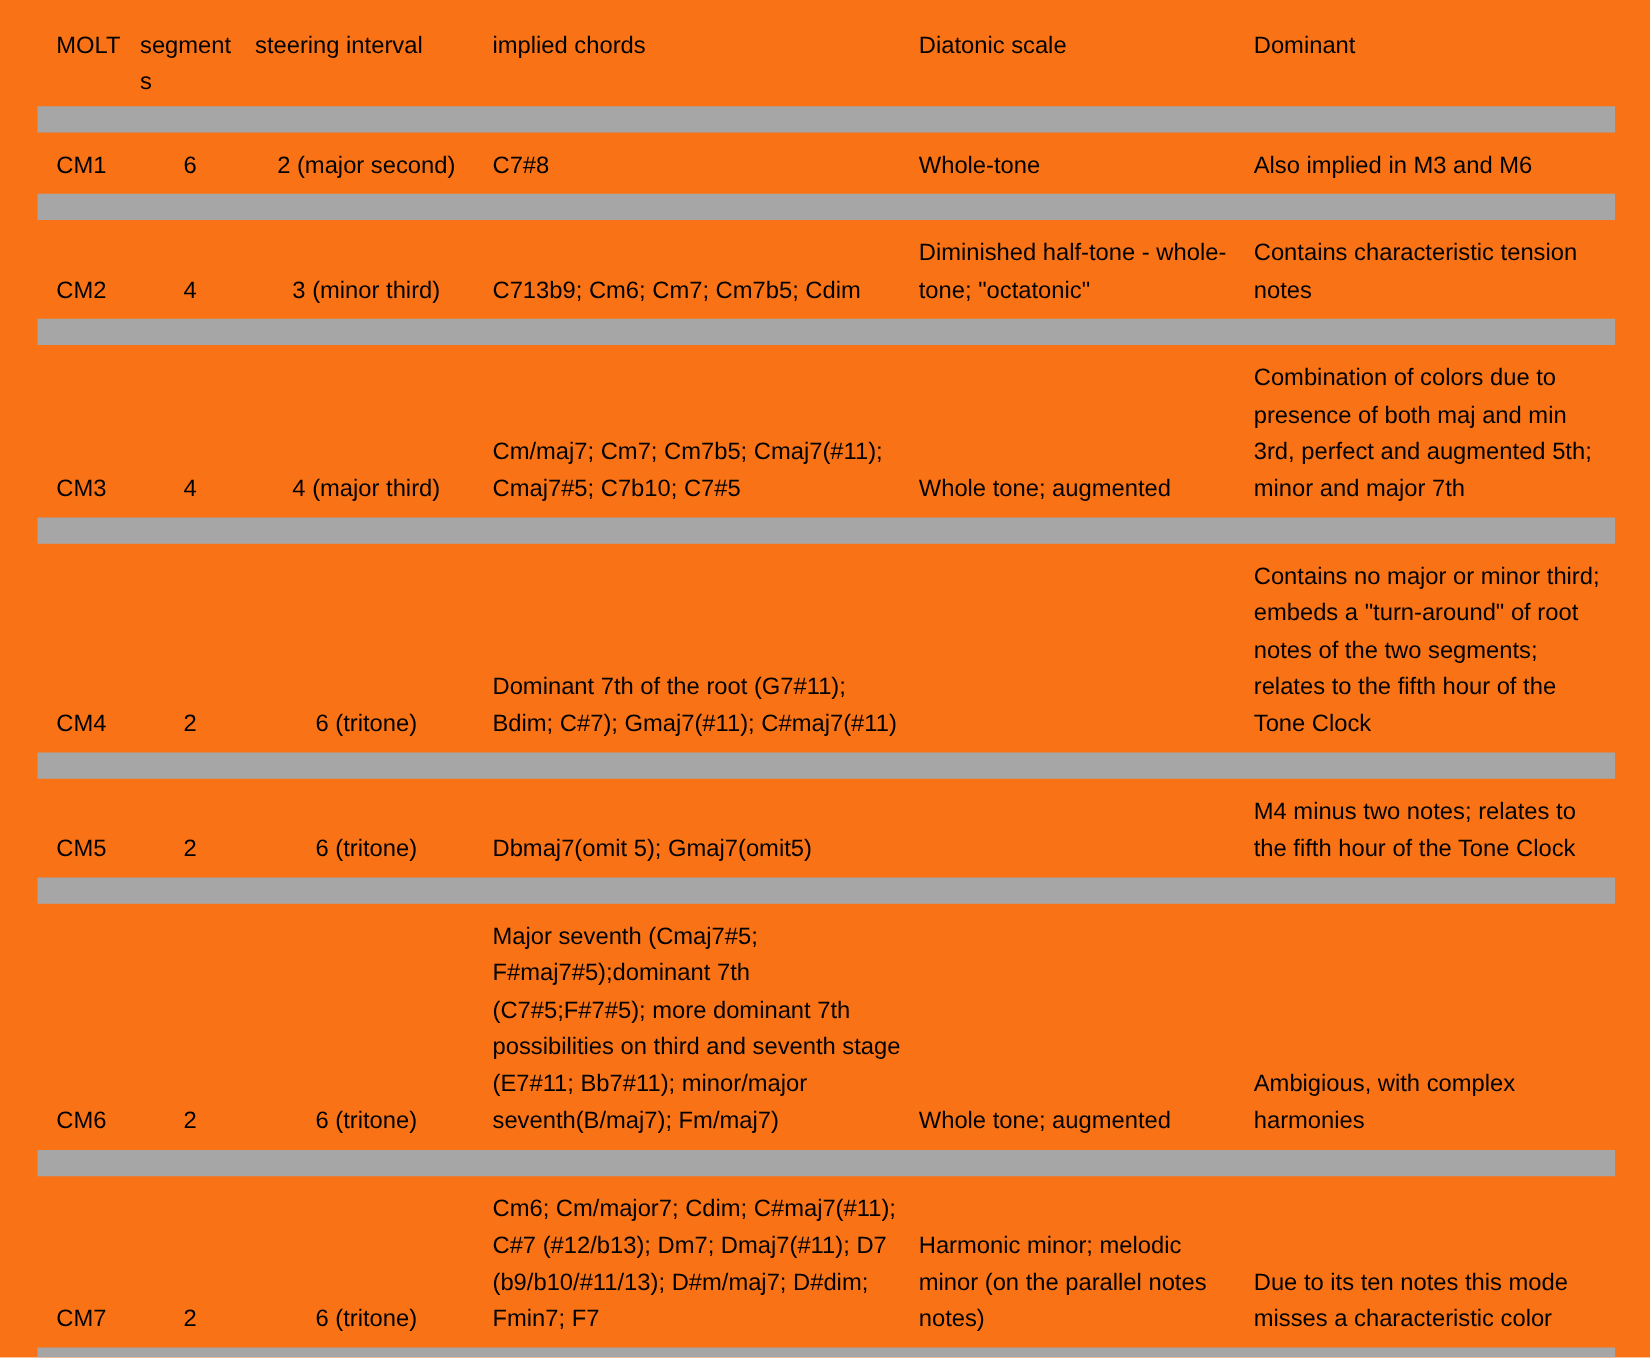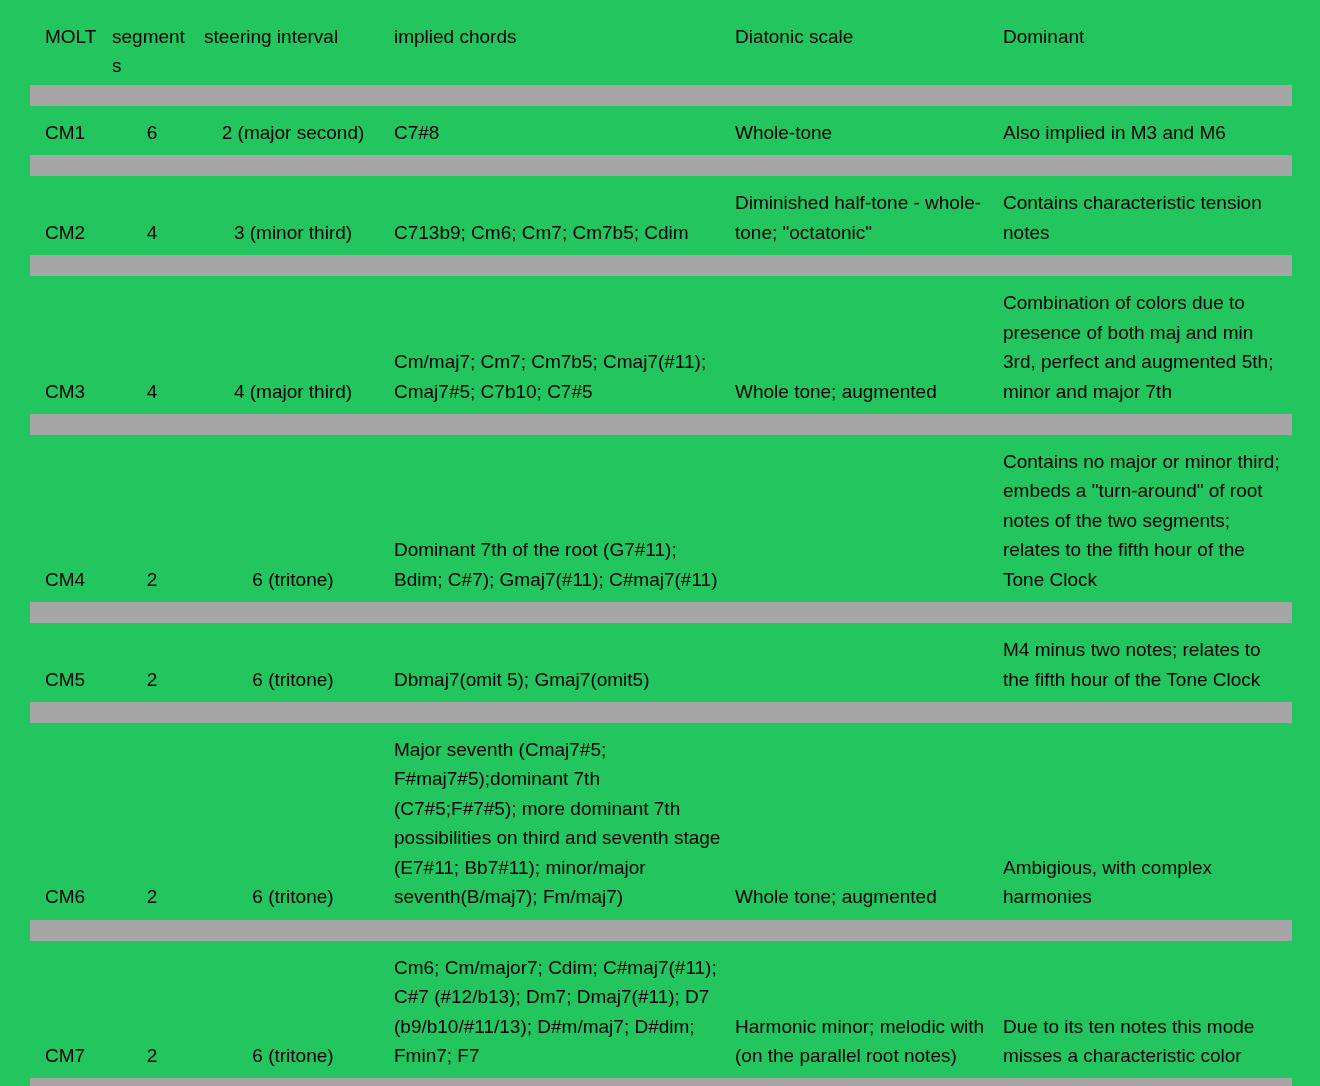--- a/index.html
+++ b/index.html
@@ -7,21 +7,21 @@
     padding: 0;
     background: #ffffff;
     color: #000000;
     font-family: "Liberation Sans", sans-serif;
   }
   .page {
     width: 1320px;
     height: 1086px;
     position: relative;
     overflow: hidden;
-    background: #22c55e;
+    background: #f97316;
   }
   .table-wrap {
     position: absolute;
     left: 30px;
     top: 16px;
     width: 1262px;
   }
   table.molt-table {
     border-collapse: collapse;
     table-layout: fixed;
@@ -168,21 +168,21 @@
 
       <tr class="sep">
             <td colspan="6" style="background: rgb(166, 166, 166);"></td>
           </tr>
 
       <tr class="data-row">
         <td>CM7</td>
         <td class="center">2</td>
         <td class="center">6 (tritone)</td>
         <td>Cm6; Cm/major7; Cdim; C#maj7(#11); C#7 (#12/b13); Dm7; Dmaj7(#11); D7 (b9/b10/#11/13); D#m/maj7; D#dim; Fmin7; F7</td>
-        <td>Harmonic minor; melodic with (on the parallel root notes)</td>
+        <td>Harmonic minor; melodic minor (on the parallel notes notes)</td>
         <td>Due to its ten notes this mode misses a characteristic color</td>
       </tr>
 
       <tr class="sep">
             <td colspan="6" style="background: rgb(166, 166, 166);"></td>
           </tr>
     </tbody>
       </table>
   </div>
 </div>

